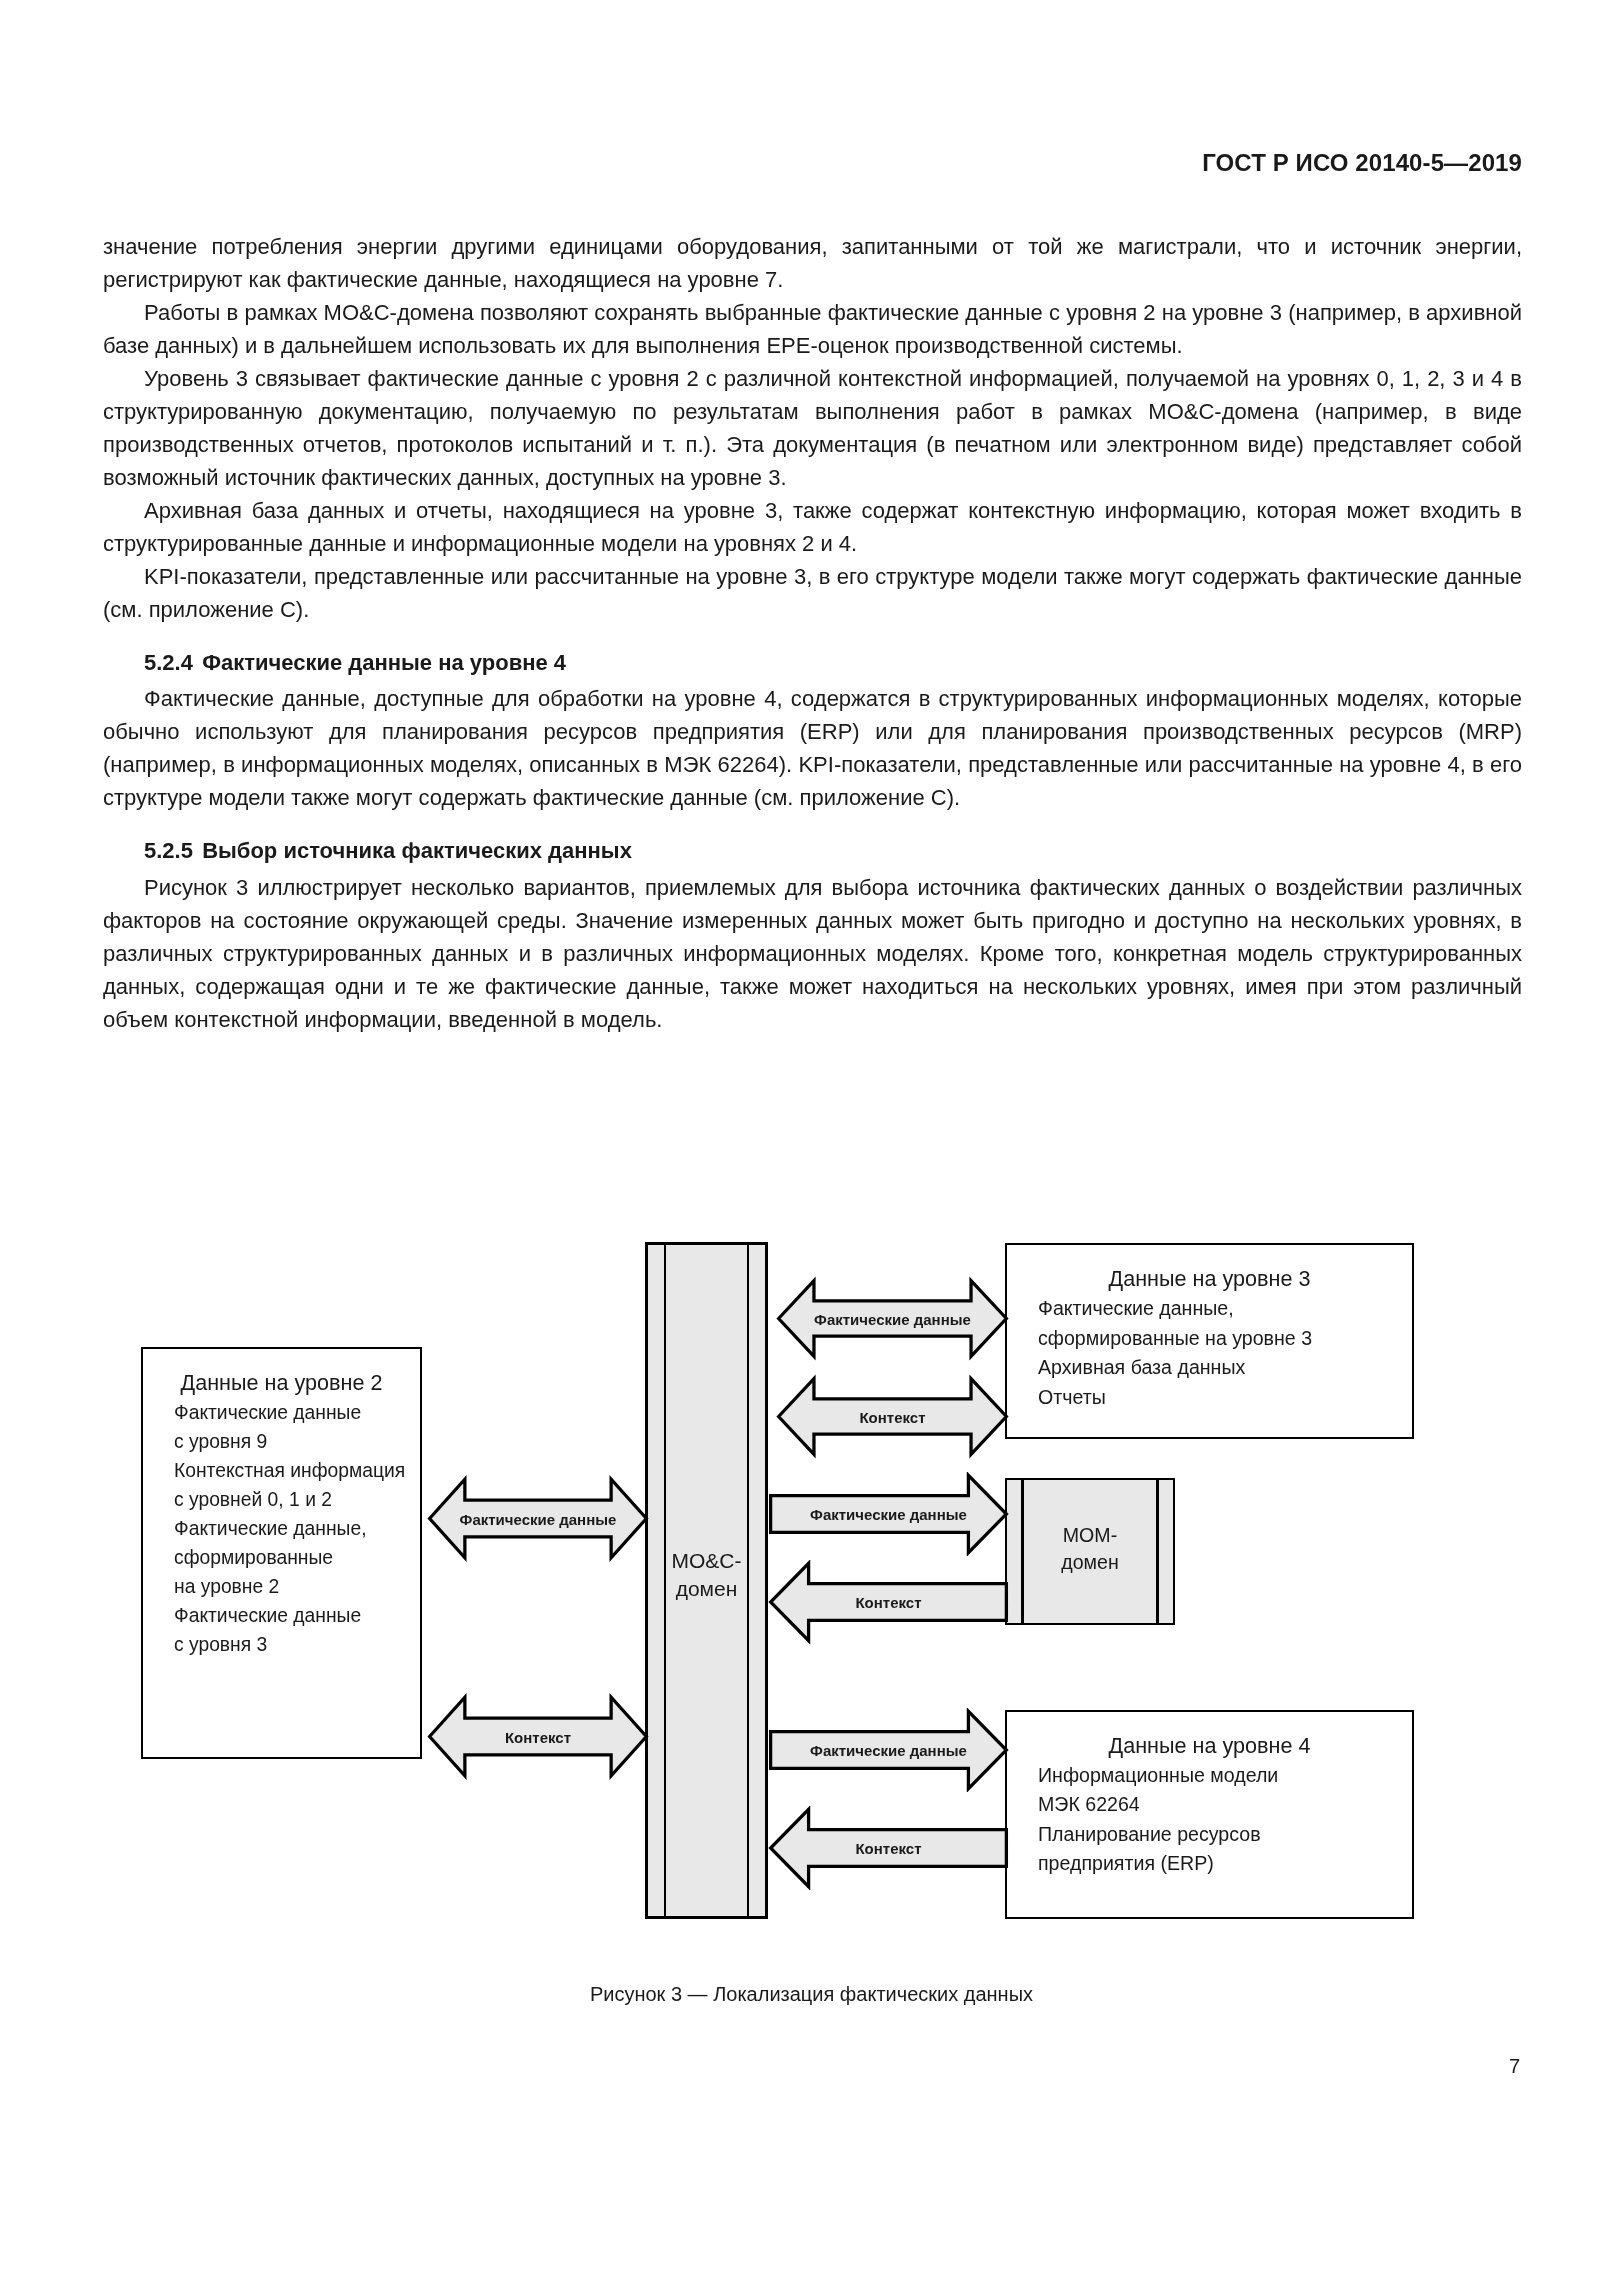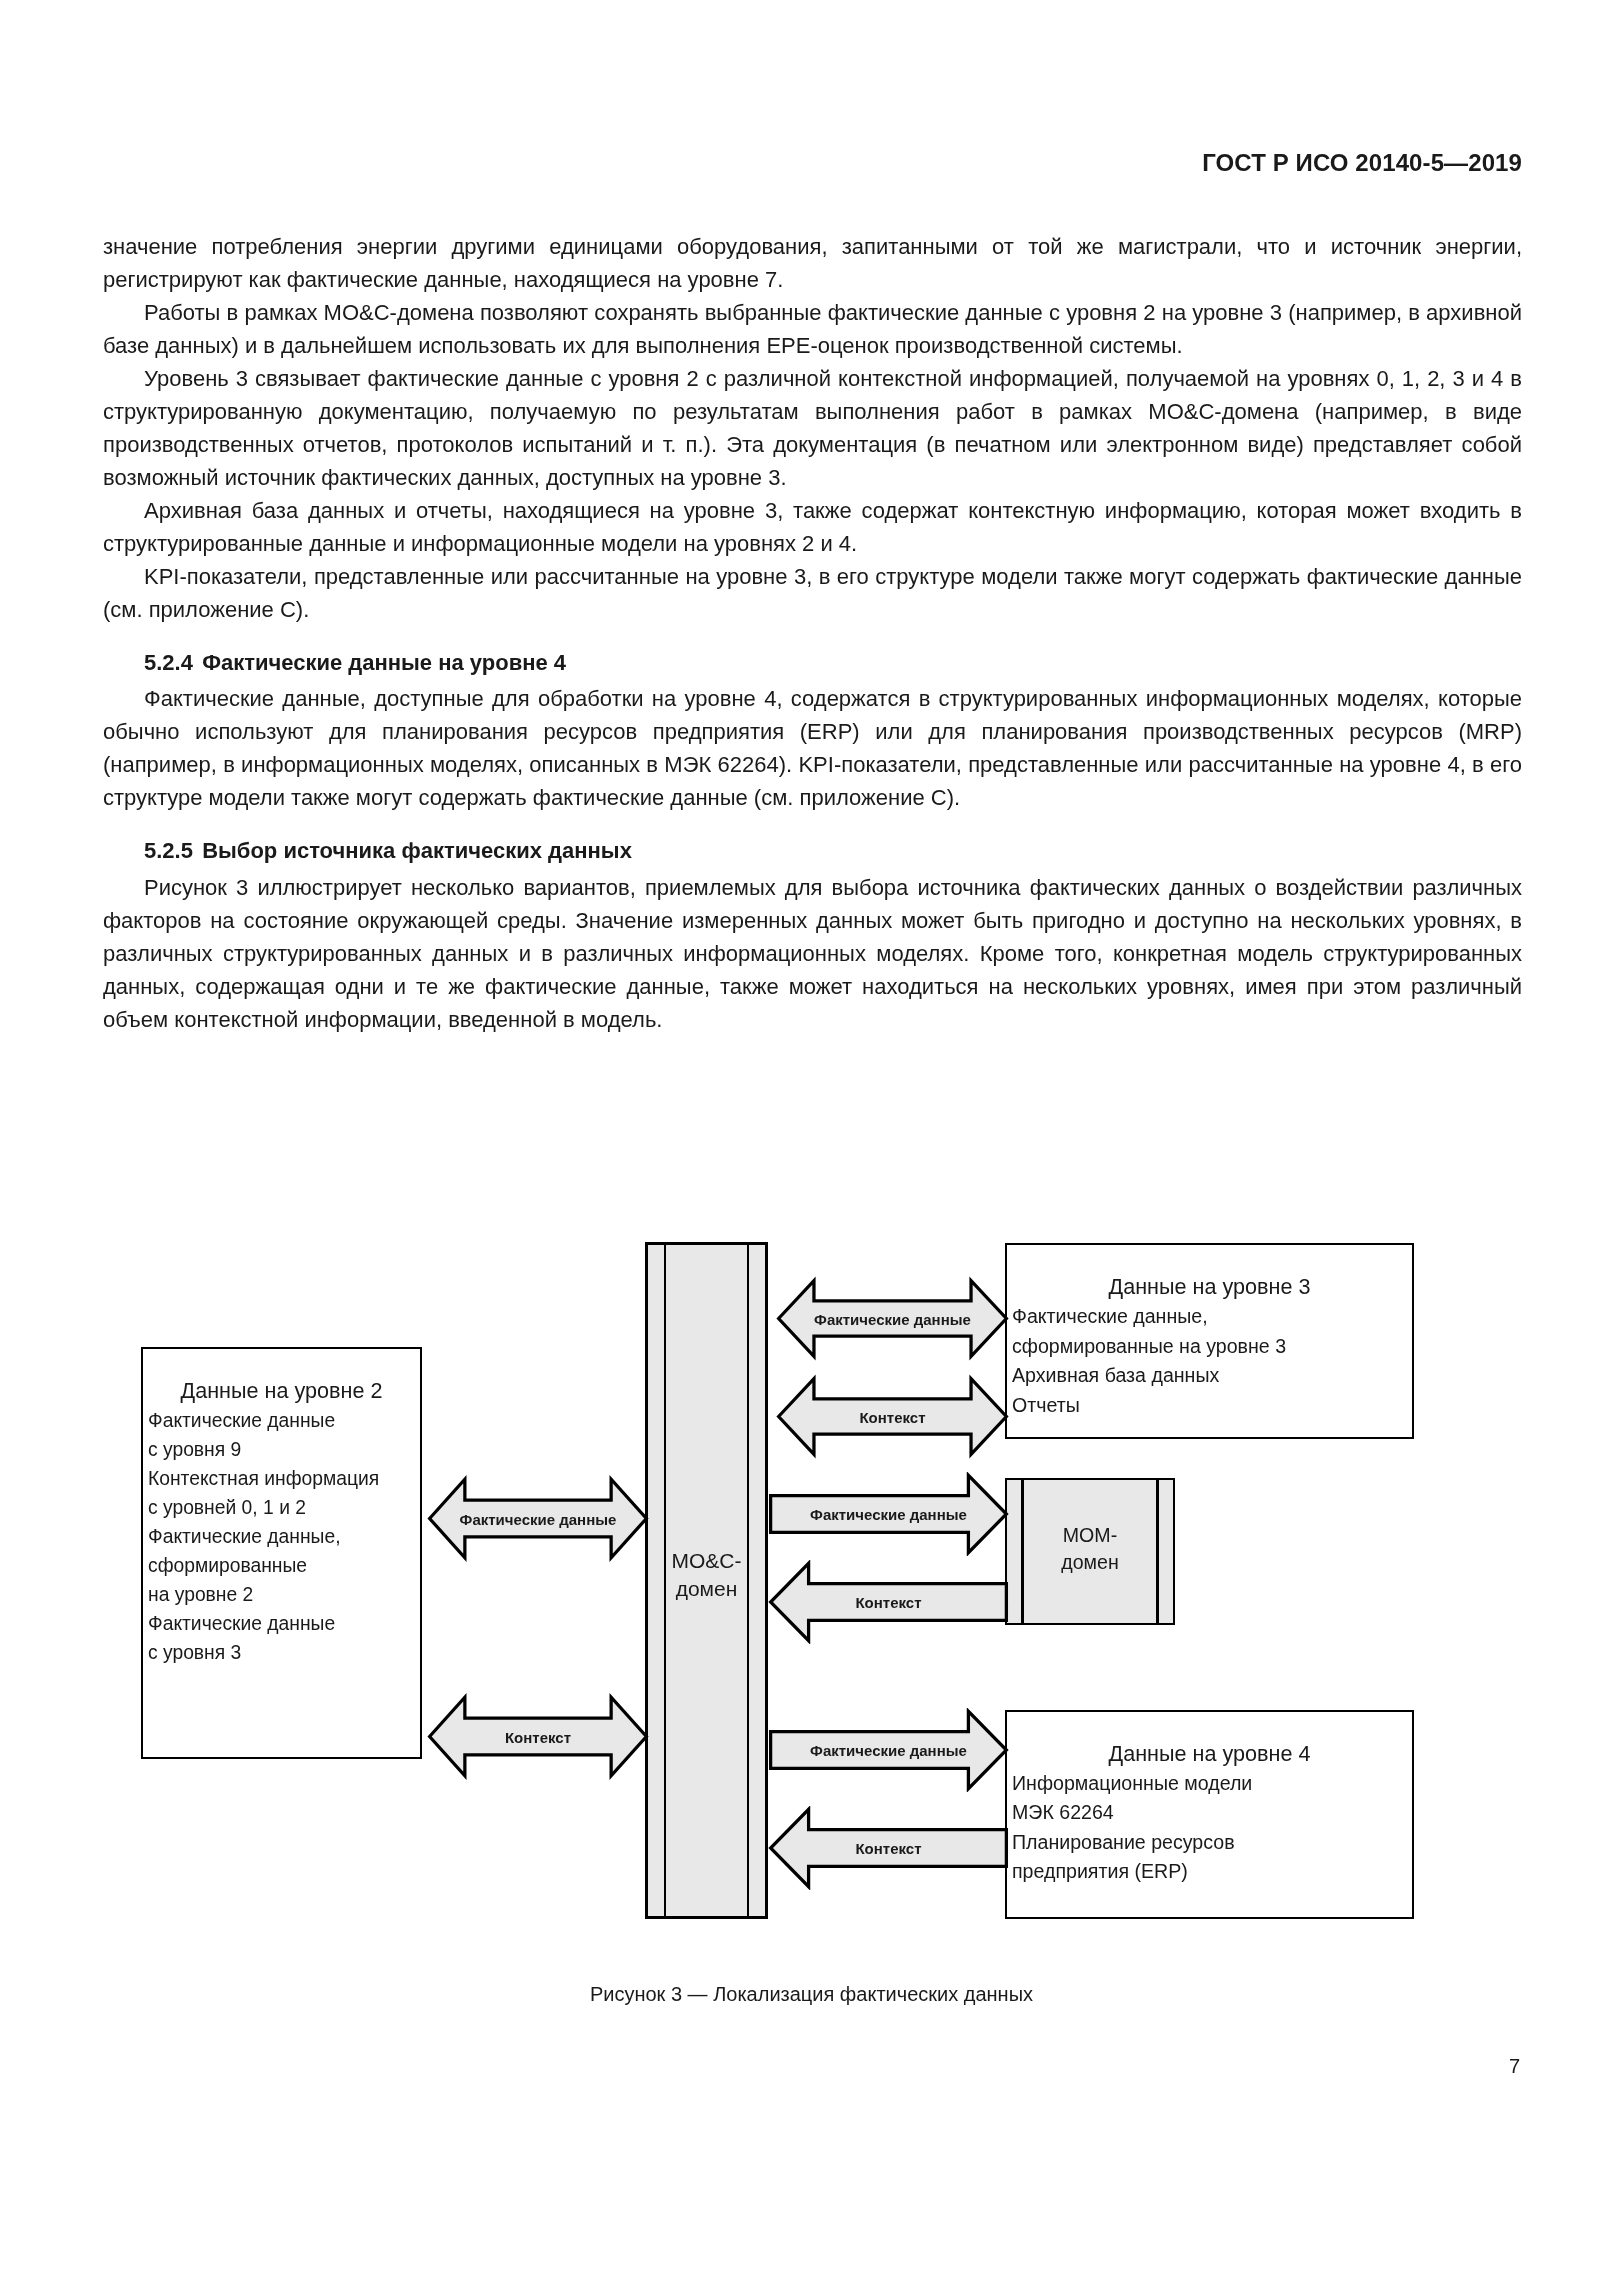--- a/index.html
+++ b/index.html
@@ -48,29 +48,30 @@
     position:absolute;
     border:2.6px solid #000;
     background:#fff;
     box-sizing:border-box;
   }
   .box .b-title {
     display:block;
     text-align:center;
     font-size:21.6px;
     line-height:30px;
-    padding-top:27px;
+    padding-top:19px;
     white-space:nowrap;
   }
   .box .b-line {
     display:block;
     font-size:19.6px;
     line-height:29.4px;
     padding-left:5px;
     white-space:nowrap;
+    margin-left:26px;
   }
 
   
   #box-l2 { left:141px; top:133px; width:281px; height:412px; }
   #box-l2 .b-title { font-size:21.6px; }
   #box-l2 .b-line { font-size:19.3px; line-height:29px; }
 
   
   #box-l3 { left:1005px; top:29.4px; width:409px; height:196px; }
   

